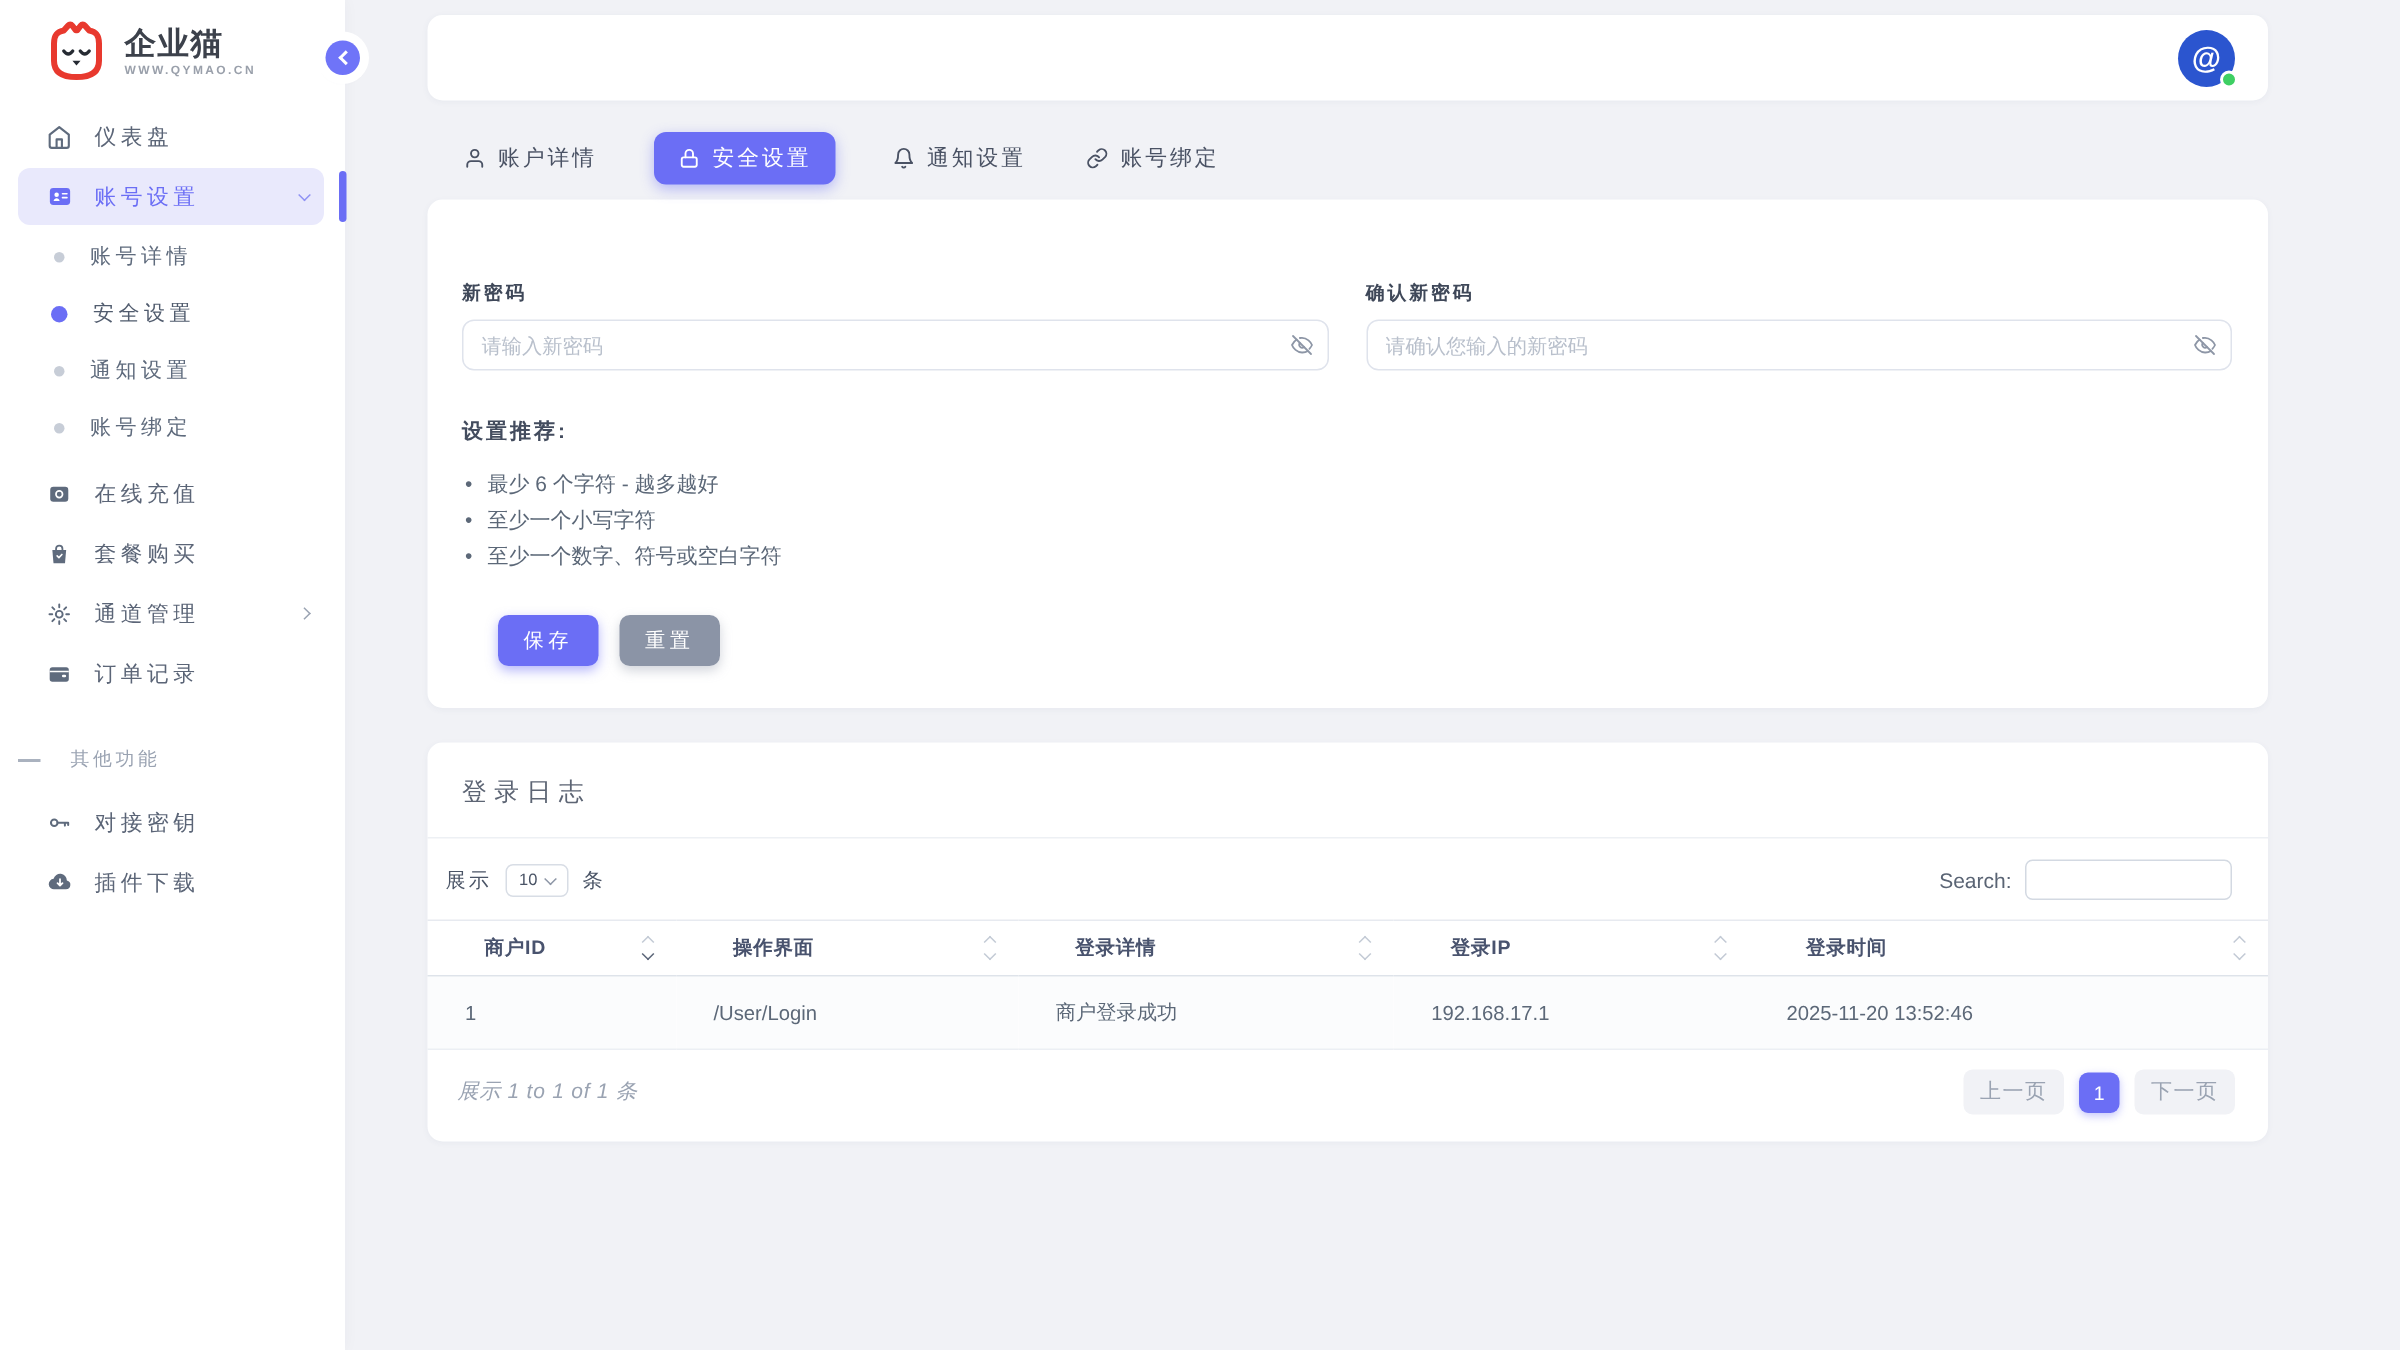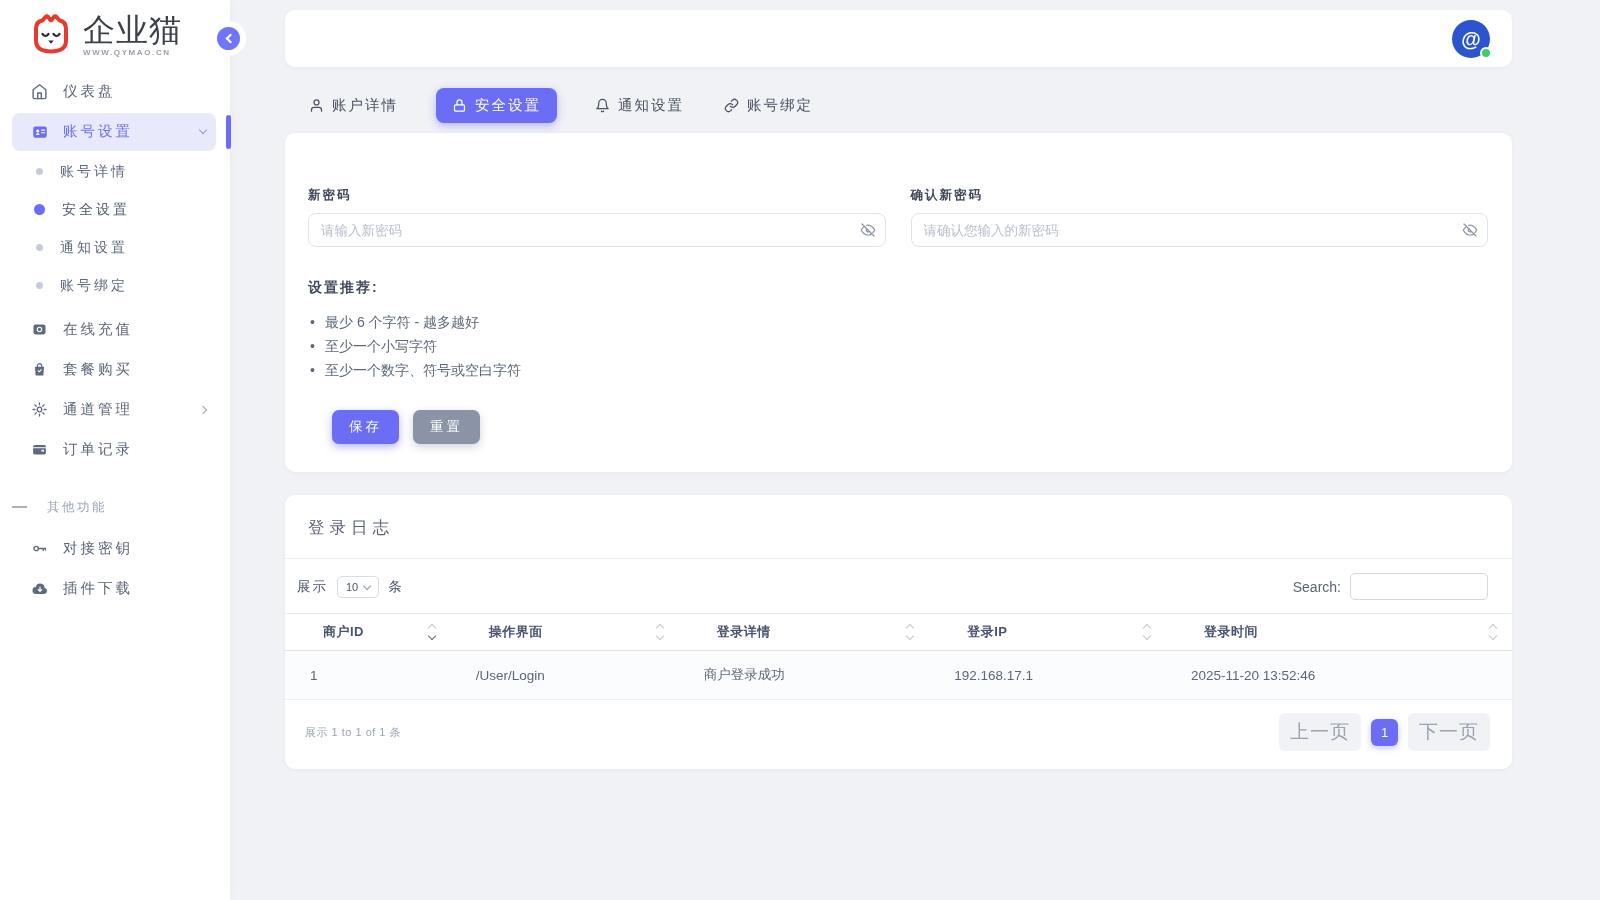--- a/index.html
+++ b/index.html
@@ -2,21 +2,21 @@
 <html><head>
 <meta charset="utf-8">
 <style>
   * { margin:0; padding:0; box-sizing:border-box; }
   html,body { width:1600px; height:900px; overflow:hidden; }
   body { font-family:"Liberation Sans","DejaVu Sans",sans-serif; background:#f1f2f6; color:#4a5264; position:relative; }
 
   
   .sidebar { position:absolute; left:0; top:0; width:230px; height:900px; background:#fff; z-index:5; overflow:visible; box-shadow:0 0 10px rgba(40,50,80,.04); }
   .logo-row { display:flex; align-items:center; gap:9px; padding:14px 0 6px 28px; }
-  .brand-name { font-size:32px; font-weight:400; color:#3c414b; letter-spacing:1px; line-height:1.05; }
+  .brand-name { font-size:21px; font-weight:700; color:#3c414b; letter-spacing:1px; line-height:1.05; }
   .brand-url { font-size:8px; color:#9aa0ab; letter-spacing:1.6px; font-weight:700; }
   .collapse-btn { position:absolute; left:217px; top:27px; width:23px; height:23px; border:none; border-radius:50%; background:#6f74f8; color:#fff; display:flex; align-items:center; justify-content:center; cursor:pointer; box-shadow:0 0 0 6px #ffffff, 0 2px 5px rgba(80,80,160,.25); z-index:30; }
   .chev { display:inline-block; width:7px; height:7px; border-right:2px solid currentColor; border-bottom:2px solid currentColor; }
   .chev.left { transform:rotate(135deg); margin-left:3px; }
   .chev.down { transform:rotate(45deg); margin-top:-3px; width:6px; height:6px; border-width:1.6px; }
   .chev.right { transform:rotate(-45deg); width:6px; height:6px; border-width:1.6px; }
 
   .nav { padding:10px 14px 0 12px; }
   .nav-item { position:relative; display:flex; align-items:center; gap:14px; height:38px; padding:0 10px 0 18px; border-radius:8px; color:#5b6577; font-size:14.5px; letter-spacing:3px; cursor:pointer; margin-bottom:2px; }
   .nav-item .ico { width:19px; display:flex; justify-content:center; color:#5f6b7d; }
@@ -79,23 +79,23 @@
   thead th { border-top:1px solid #e7eaf0; border-bottom:1px solid #dee3ea; padding:9px 14px 9px 38px; font-weight:700; color:#49536e; font-size:13px; letter-spacing:.5px; text-align:left; cursor:pointer; }
   .th-inner { display:flex; align-items:center; justify-content:space-between; }
   .sorter { display:flex; flex-direction:column; gap:4px; margin-right:2px; }
   .s-chev { width:6px; height:6px; border-right:1.6px solid #c3cad5; border-bottom:1.6px solid #c3cad5; }
   .s-up { transform:rotate(-135deg); }
   .s-down { transform:rotate(45deg); margin-top:-2px; }
   .s-chev.dark { border-color:#5b6578; }
   tbody td { padding:15px 14px 15px 25px; color:#5c6878; border-bottom:1px solid #eceff4; background:#fbfcfd; overflow:hidden; white-space:nowrap; }
 
   .log-footer { display:flex; justify-content:space-between; align-items:center; padding:13px 22px 14px 20px; }
-  .footer-info { color:#9aa3b2; font-size:11px; letter-spacing:.5px; }
+  .footer-info { color:#9aa3b2; font-size:14px; letter-spacing:.5px;font-style:italic; }
   .pager { display:flex; align-items:center; }
-  .page-btn { background:#f1f2f6; color:#9aa3b2; border:none; border-radius:6px; padding:6px 11px; font-size:19px; letter-spacing:1px; cursor:pointer; font-family:inherit; }
+  .page-btn { background:#f1f2f6; color:#9aa3b2; border:none; border-radius:6px; padding:6px 11px; font-size:14px; letter-spacing:1px; cursor:pointer; font-family:inherit; }
   .page-num { background:#6b6ef5; color:#fff; border:none; border-radius:6px; min-width:27px; padding:6px 0; text-align:center; font-size:13px; margin:0 10px; cursor:pointer; box-shadow:0 2px 6px rgba(107,110,245,.4); font-family:inherit; }
 
   svg { display:block; }
 </style>
 </head>
 <body>
 
 <aside class="sidebar">
   <div class="logo-row">
     <span>

